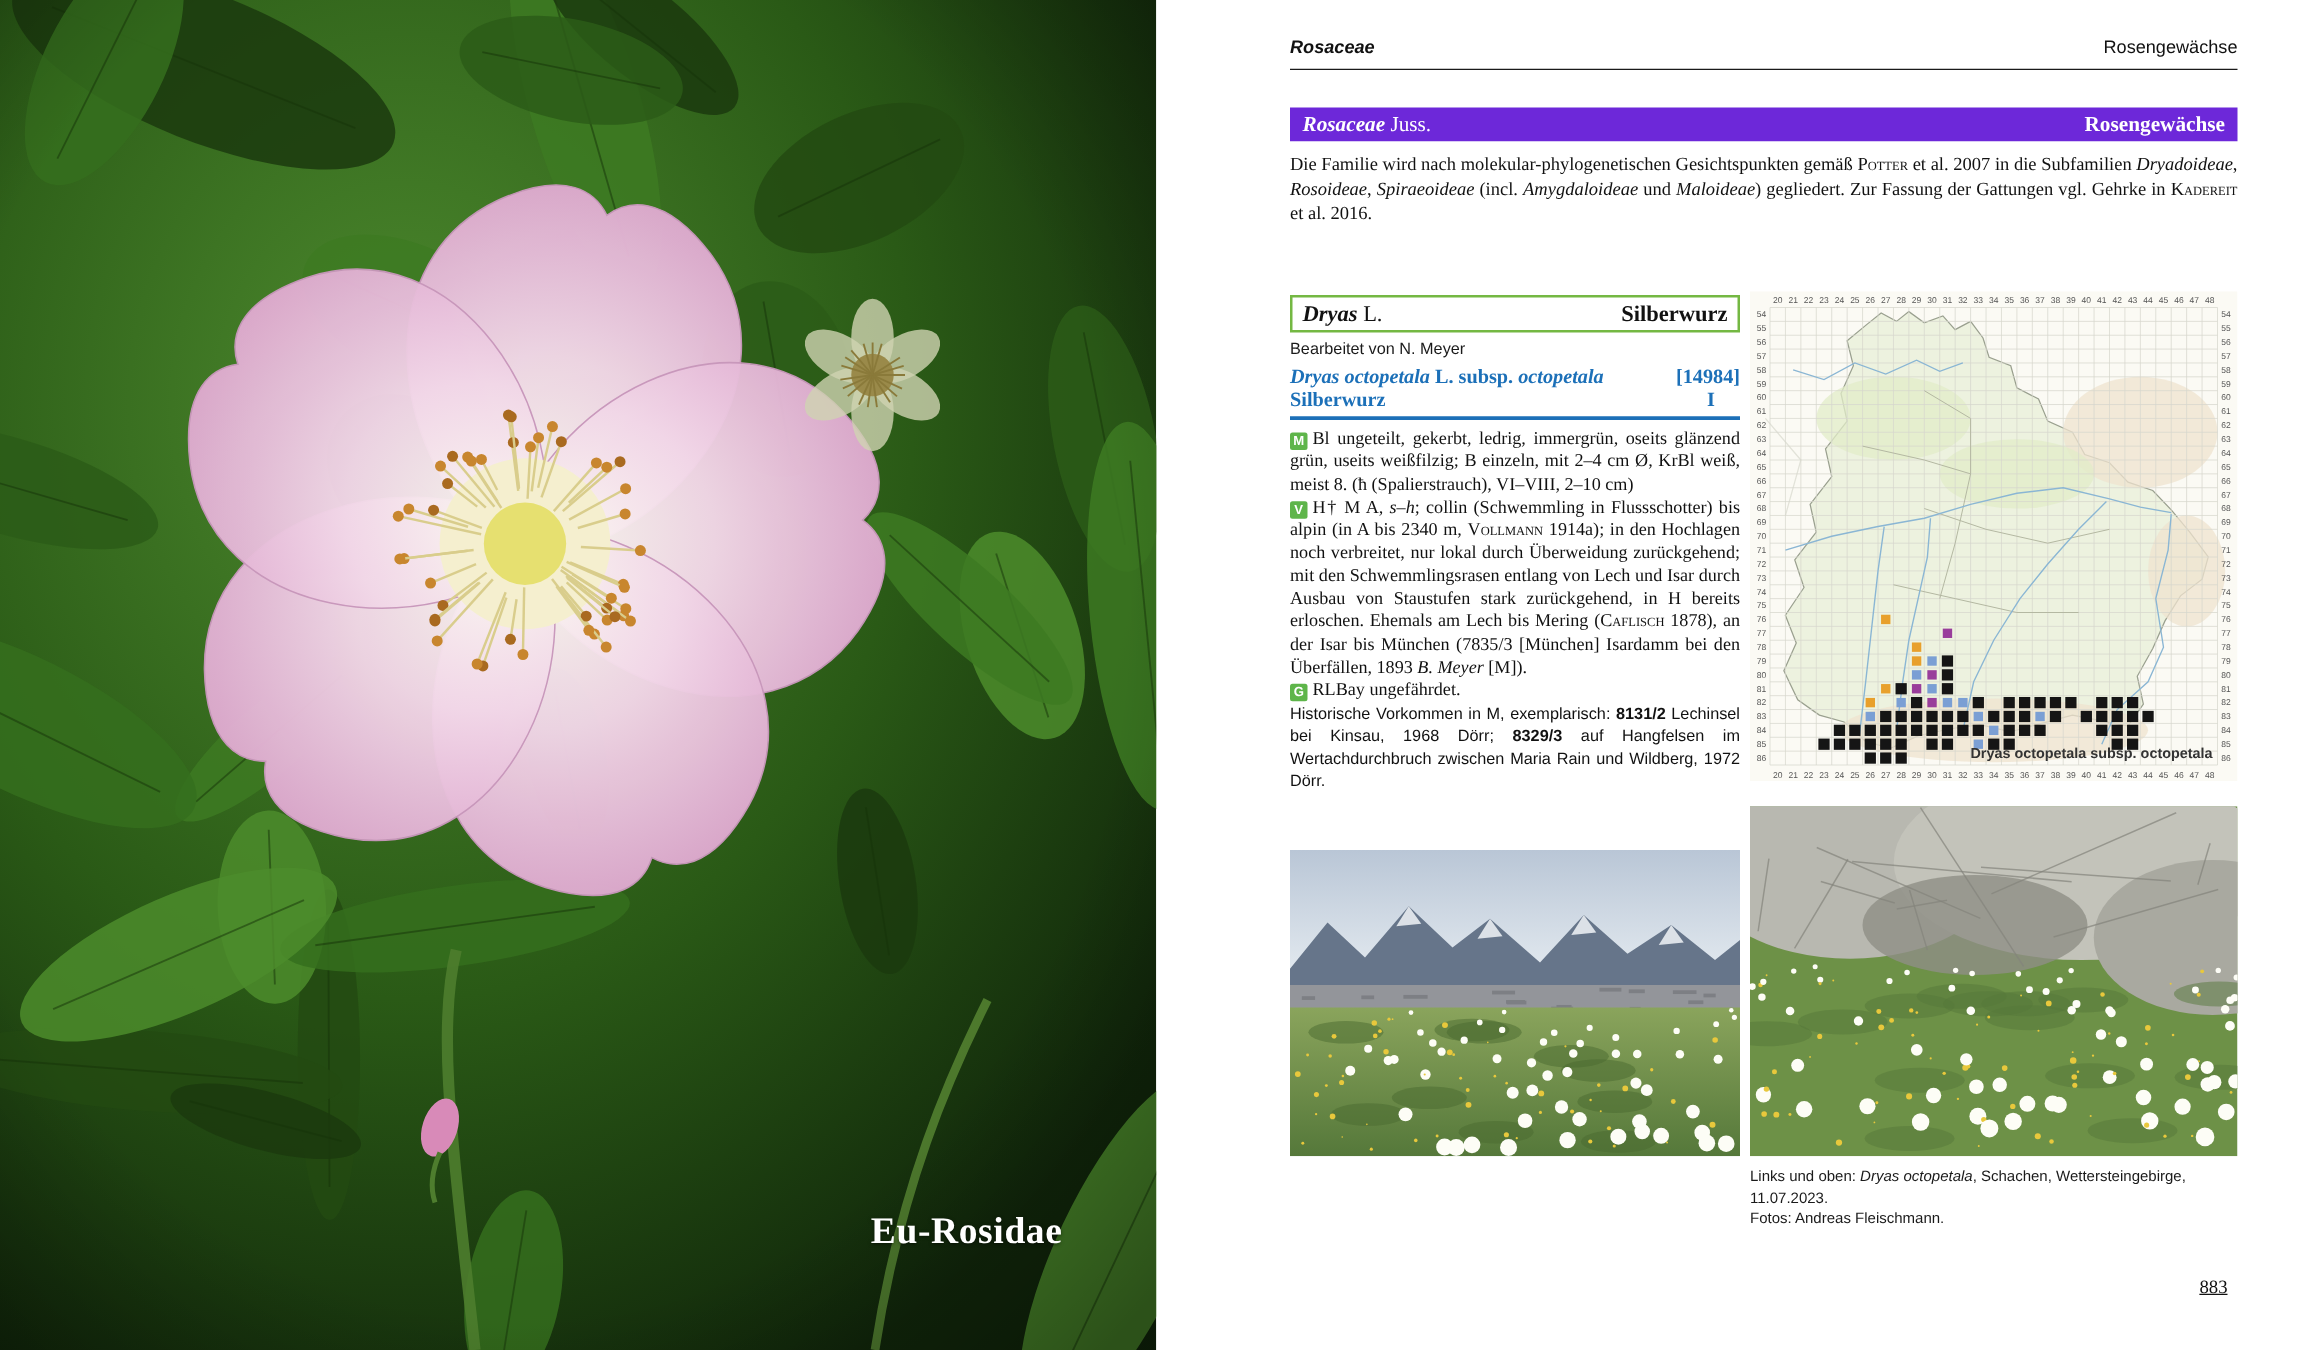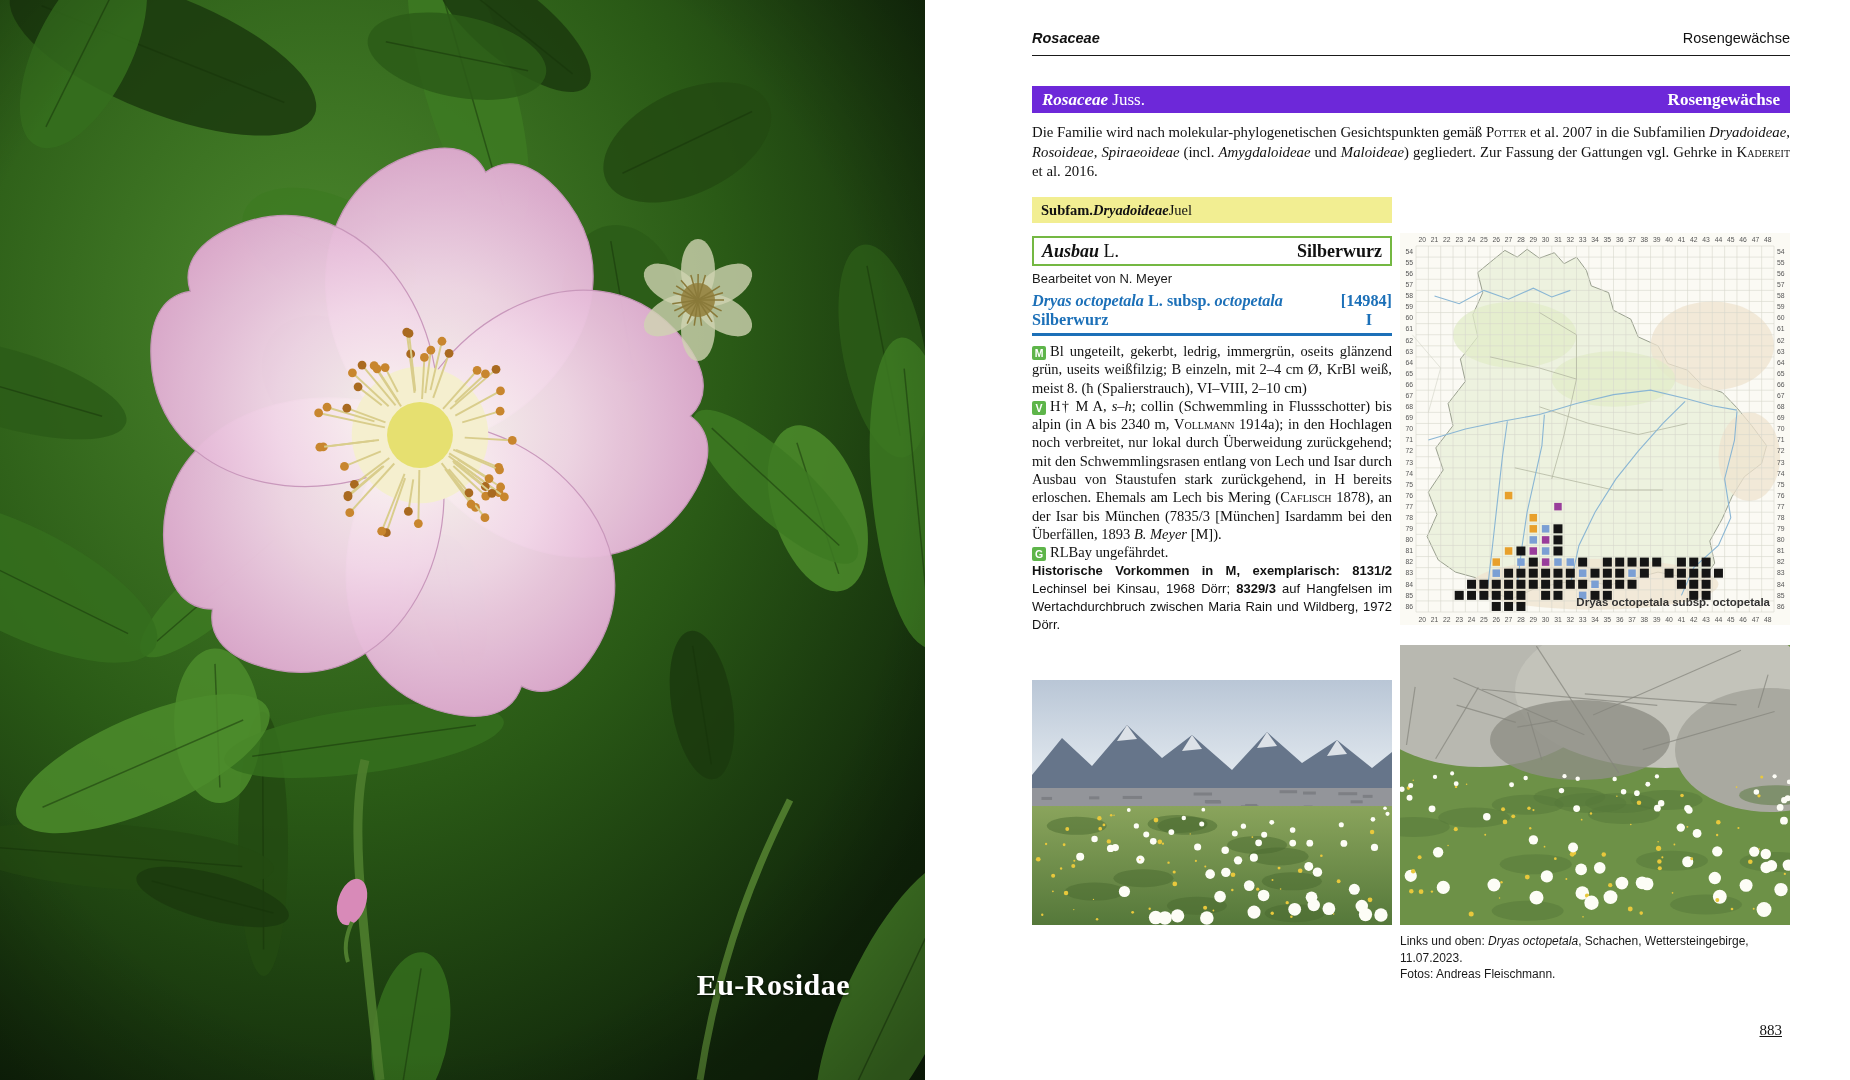--- a/index.html
+++ b/index.html
@@ -261,28 +261,23 @@
   <div id="run-right" class="abs">Rosengewächse</div>
   <div id="head-rule" class="abs"></div>
 
   <div id="fam-banner" class="abs" style="background: #6d28d9;">
     <span class="l"><span style="font-style: italic; font-weight: bold;">Rosaceae</span><span> Juss.</span></span>
     <span class="r">Rosengewächse</span>
   </div>
 
   <div id="intro" class="abs"><span>Die Familie wird nach molekular-phylogenetischen Gesichtspunkten gemäß </span><span class="sc">Potter</span><span> et al. 2007 in die Subfamilien </span><span style="font-style: italic;">Dryadoideae</span><span>, </span><span style="font-style: italic;">Rosoideae</span><span>, </span><span style="font-style: italic;">Spiraeoideae</span><span> (incl. </span><span style="font-style: italic;">Amygdaloideae</span><span> und </span><span style="font-style: italic;">Maloideae</span><span>) gegliedert. Zur Fassung der Gattungen vgl. Gehrke in </span><span class="sc">Kadereit</span><span> et al. 2016.</span></div>
 
-  <div id="subfam" class="abs" style="background: rgb(242, 238, 146);">
-      <span style="font-weight: bold;">Subfam. </span>
-      <span style="font-style: italic; font-weight: bold;">Dryadoideae</span>
-      <span> Juel</span>
-    </div>
 
   <div id="genusbox" class="abs" style="border-color: rgb(116, 184, 67);">
-    <span class="l"><span style="font-style: italic; font-weight: bold;">Ausbau</span><span> L.</span></span>
+    <span class="l"><span style="font-style: italic; font-weight: bold;">Dryas</span><span> L.</span></span>
     <span class="r">Silberwurz</span>
   </div>
 
   <div id="editor" class="abs">Bearbeitet von N. Meyer</div>
 
   <div id="spec-head" class="abs" style="color: rgb(28, 112, 184);">
     <div class="row">
       <span><span style="font-style: italic; font-weight: bold;">Dryas octopetala</span><span> L. subsp. </span><span style="font-style: italic; font-weight: bold;">octopetala</span></span>
       <span>[14984]</span>
     </div>
@@ -290,21 +285,21 @@
       <span>Silberwurz</span>
       <span class="st">I</span>
     </div>
   </div>
   <div id="spec-rule" class="abs" style="background: rgb(28, 112, 184);"></div>
 
   <div id="body-text" class="abs">
     <p><span class="marker" style="background: rgb(94, 181, 74);">M</span><span><span>Bl ungeteilt, gekerbt, ledrig, immergrün, oseits glänzend grün, useits weißfilzig; B einzeln, mit 2–4 cm Ø, KrBl weiß, meist 8. (ħ (Spalierstrauch), VI–VIII, 2–10 cm)</span></span></p>
     <p><span class="marker" style="background: rgb(94, 181, 74);">V</span><span><span>H† M A, </span><span style="font-style: italic;">s–h</span><span>; collin (Schwemmling in Flussschotter) bis alpin (in A bis 2340 m, </span><span class="sc">Vollmann</span><span> 1914a); in den Hochlagen noch verbreitet, nur lokal durch Überweidung zurückgehend; mit den Schwemmlingsrasen entlang von Lech und Isar durch Ausbau von Staustufen stark zurückgehend, in H bereits erloschen. Ehemals am Lech bis Mering (</span><span class="sc">Caflisch</span><span> 1878), an der Isar bis München (7835/3 [München] Isardamm bei den Überfällen, 1893 </span><span style="font-style: italic;">B. Meyer</span><span> [M]).</span></span></p>
     <p><span class="marker" style="background: rgb(94, 181, 74);">G</span><span><span>RLBay ungefährdet.</span></span></p>
-    <p id="hist"><span style="font-weight: bold; margin-top: 41px;">Historische Vorkommen in M, exemplarisch: </span><span style="font-weight: bold;">8131/2</span><span> Lechinsel bei Kinsau, 1968 Dörr; </span><span style="font-weight: bold;">8329/3</span><span> auf Hangfelsen im Wertachdurchbruch zwischen Maria Rain und Wildberg, 1972 Dörr.</span></p>
+    <p id="hist"><span style="font-weight: normal; margin-top: 41px;">Historische Vorkommen in M, exemplarisch: </span><span style="font-weight: bold;">8131/2</span><span> Lechinsel bei Kinsau, 1968 Dörr; </span><span style="font-weight: bold;">8329/3</span><span> auf Hangfelsen im Wertachdurchbruch zwischen Maria Rain und Wildberg, 1972 Dörr.</span></p>
   </div>
 
   <svg id="photoL" class="abs" width="360" height="245" viewBox="0 0 360 245">
       <defs>
         <linearGradient id="sky" x1="0" y1="0" x2="0" y2="1">
           <stop offset="0%" stop-color="#b9c6d6"></stop>
           <stop offset="100%" stop-color="#e7edf2"></stop>
         </linearGradient>
         <linearGradient id="mdw" x1="0" y1="0" x2="0" y2="1">
           <stop offset="0%" stop-color="#8aa45c"></stop>

